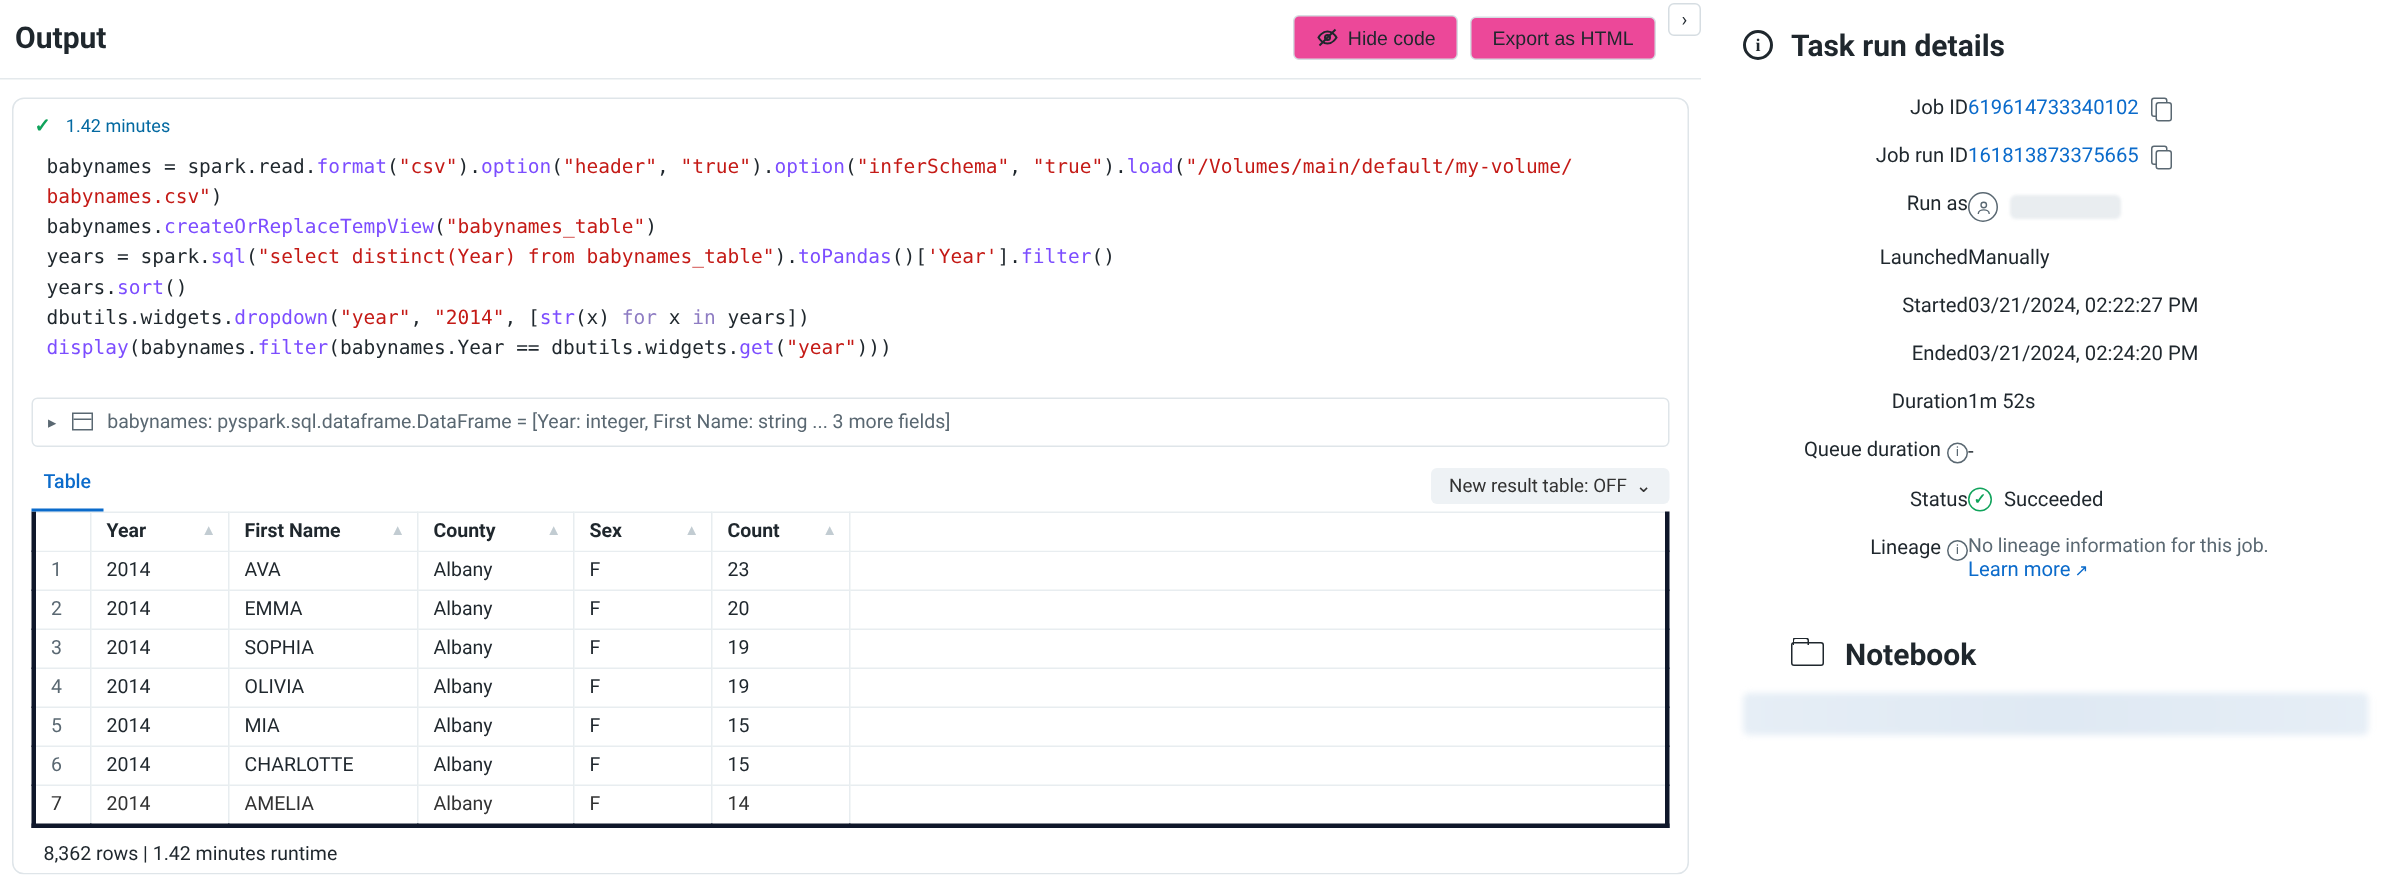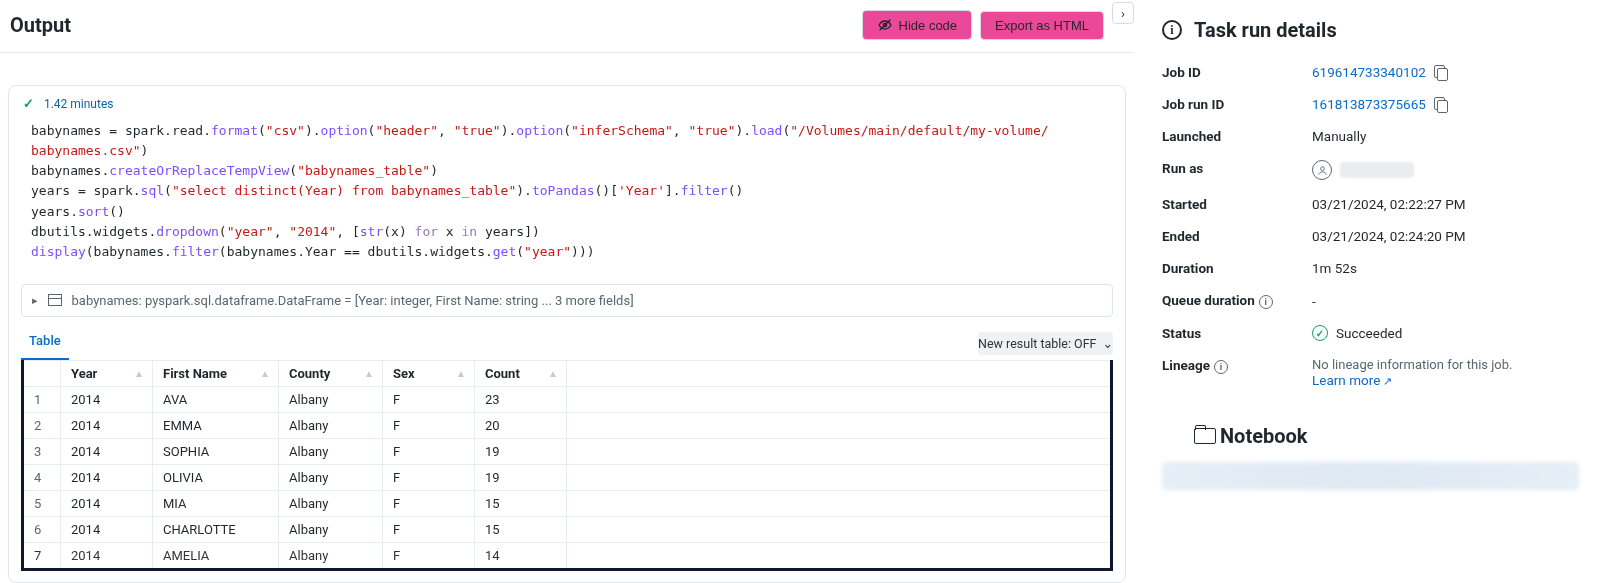--- a/index.html
+++ b/index.html
@@ -12,21 +12,20 @@
     display: flex;
     width: 1601px;
     height: 583px;
     overflow: hidden;
   }
   .left {
     flex: 0 0 1148px;
     display: flex;
     flex-direction: column;
     padding-right: 14px;
-    gap: 20px;
   }
   .right {
     flex: 1;
     padding: 18px 22px 10px 14px;
     overflow: hidden;
   }
   
   .topbar {
     display: flex;
     align-items: center;
@@ -119,21 +118,21 @@
     padding: 6px 8px 10px 8px;
     color: #0b6bcb;
     font-weight: 500;
     border-bottom: 2px solid #0b6bcb;
     cursor: pointer;
   }
   .tabs-spacer { flex:1; }
   .result-toggle {
     background: #eef2f5;
     border-radius: 4px;
-    padding: 4px 0;
+    padding: 4px 12px;
     font-size: 12.5px;
     color: #333;
     display: inline-flex; align-items:center; gap:6px;
     cursor: pointer;
   }
   
   .data-table {
     margin: 0 12px;
     border: 3px solid #0f172a;
     border-top: 1px solid #dfe5e9;
@@ -179,21 +178,21 @@
   .panel-head {
     display:flex; align-items:center; gap:12px; margin-bottom:14px;
   }
   .info-icon {
     width:20px; height:20px; border:2px solid #1f272d; border-radius:50%;
     display:flex; align-items:center; justify-content:center;
     font-size:12px; font-weight:700; color:#1f272d; font-family: serif;
   }
   .panel-title { font-size:20px; font-weight:700; }
   .kv { display:flex; padding:8px 0; font-size:13.5px; }
-  .kv .k { flex:0 0 150px; color:#1f272d; font-weight:700; }
+  .kv .k { flex:0 0 150px; color:#1f272d; font-weight:400;text-align:right; }
   .kv .v { flex:1; color:#1f272d; display:flex; align-items:center; gap:8px; }
   .link { color:#0b6bcb; cursor:pointer; }
   .copy-icon {
     width:14px; height:14px; display:inline-block; position:relative; cursor:pointer;
   }
   .copy-icon::before, .copy-icon::after {
     content:""; position:absolute; width:9px; height:11px; border:1.4px solid #5a6872; border-radius:2px;
   }
   .copy-icon::before { top:0; left:0; }
   .copy-icon::after { top:3px; left:3px; background:#fff; }
@@ -215,21 +214,21 @@
   }
   .succ-icon {
     width:16px; height:16px; border:1.6px solid #10a35b; border-radius:50%;
     display:inline-flex; align-items:center; justify-content:center;
     color:#10a35b; font-size:10px; font-weight:700;
   }
   .lineage { color:#5a6872; font-size:13px; }
   .learn { color:#0b6bcb; cursor:pointer; }
   .ext-icon::after { content:" ↗"; font-size:11px; }
   .section2 {
-    display:flex; align-items:center; gap:4px; margin-top:28px;padding-left:32px;
+    display:flex; align-items:center; gap:14px; margin-top:28px;padding-left:32px;
   }
   .folder-icon {
     width:22px; height:16px; border:1.6px solid #1f272d; border-radius:2px;
     position:relative;
   }
   .folder-icon::before {
     content:""; position:absolute; top:-4px; left:0; width:9px; height:4px;
     border:1.6px solid #1f272d; border-bottom:none; border-radius:2px 2px 0 0;
   }
   .blur-bar {
@@ -403,38 +402,38 @@
   <div class="kv">
       <div class="k">Job run ID</div>
     <div class="v">
         <span class="link">161813873375665</span>
       <span class="copy-icon"></span>
       </div>
     </div>
 
 
   <div class="kv">
-      <div class="k">Launched</div>
-    <div class="v">Manually</div>
-    </div>
-
-  <div class="kv">
       <div class="k">Run as</div>
     <div class="v user-pill">
       <span class="avatar-circle">
           <svg width="11" height="11" viewBox="0 0 24 24" fill="none" stroke="#5a6872" stroke-width="2">
             <circle cx="12" cy="8" r="4"></circle>
             <path d="M4 21c0-4 4-6 8-6s8 2 8 6"></path>
           </svg>
         </span>
       <span class="blur-box"></span>
     </div>
     </div>
 
   <div class="kv">
+      <div class="k">Launched</div>
+    <div class="v">Manually</div>
+    </div>
+
+  <div class="kv">
       <div class="k">Started</div>
     <div class="v">03/21/2024, 02:22:27 PM</div>
     </div>
 
   <div class="kv">
       <div class="k">Ended</div>
     <div class="v">03/21/2024, 02:24:20 PM</div>
     </div>
 
   <div class="kv">

